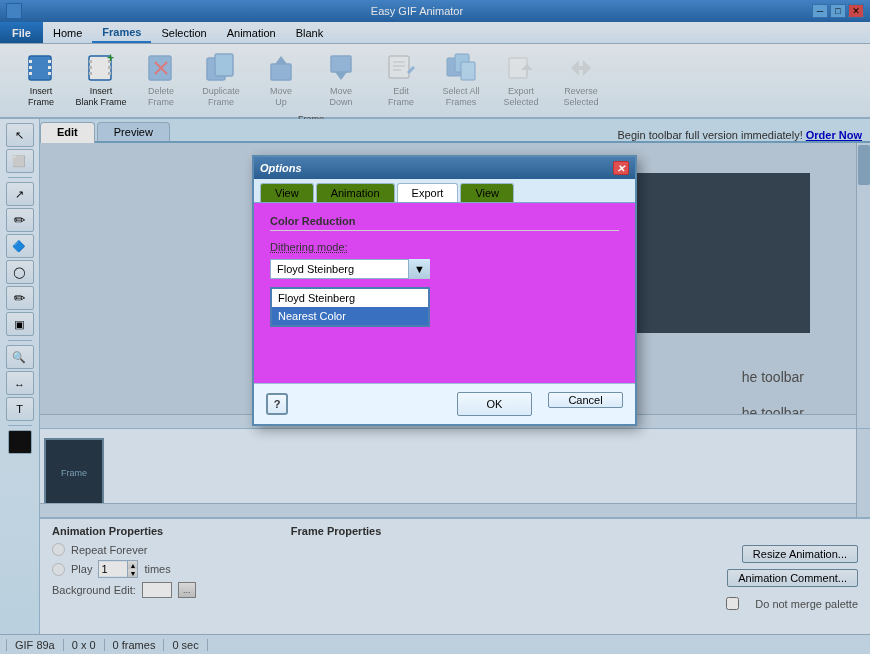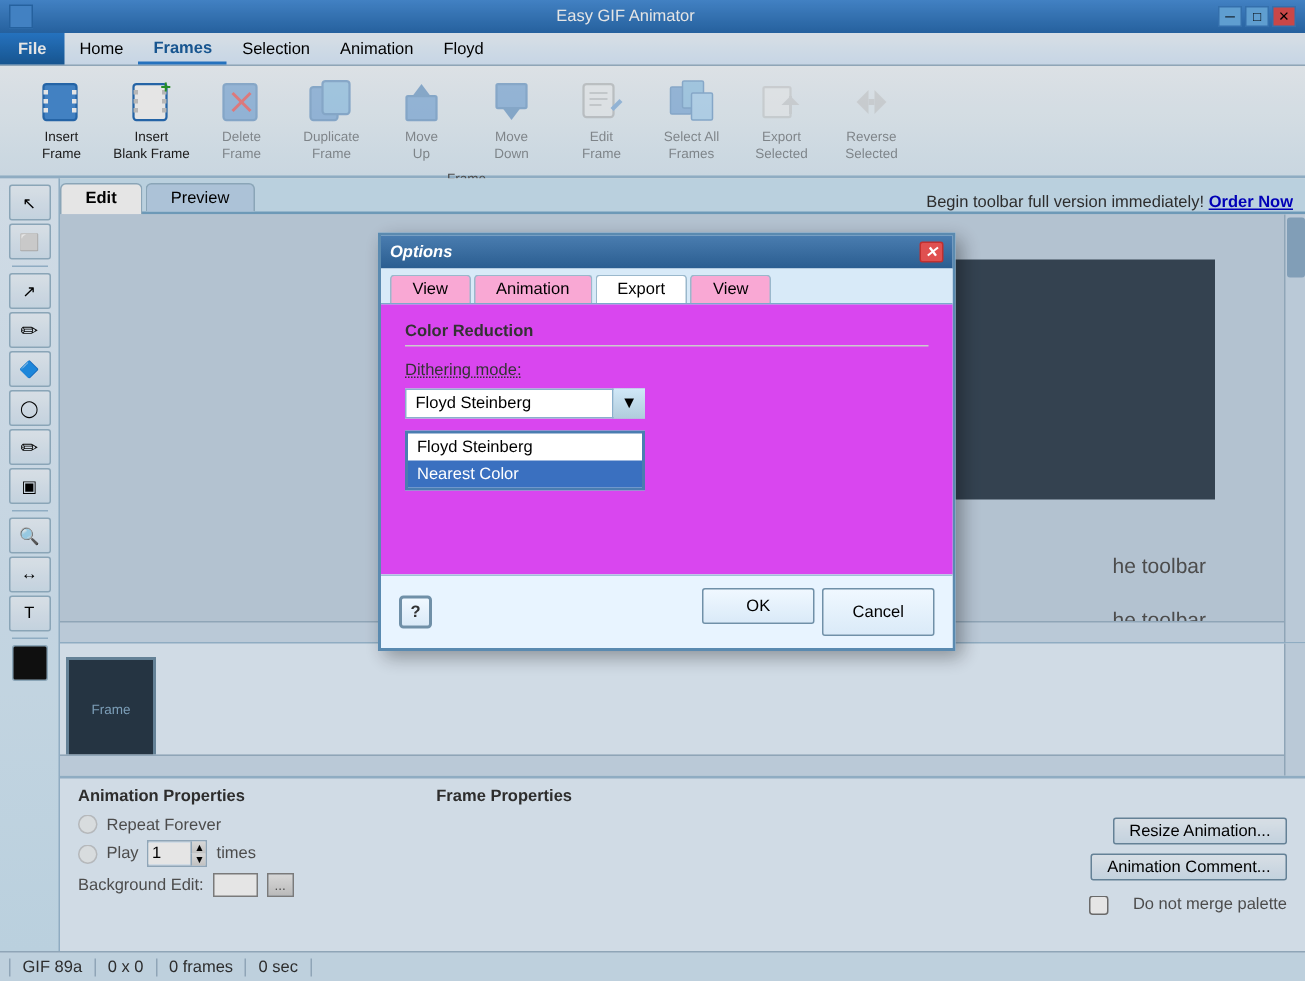--- a/index.html
+++ b/index.html
@@ -62,52 +62,52 @@
 
     
     .properties-bar { height: 116px; background: #e8f4ff; border-top: 1px solid #a0c0d8; padding: 6px 12px; display: flex; gap: 20px; }
     .prop-section { flex: 1; }
     .prop-title { font-weight: bold; font-size: 11px; color: #333; margin-bottom: 6px; }
     .prop-row { display: flex; align-items: center; gap: 6px; margin-bottom: 4px; font-size: 11px; color: #555; }
     .prop-row input[type=radio] { margin: 0; }
     .prop-btn { padding: 2px 10px; border: 1px solid #7090a8; background: linear-gradient(to bottom, #f0f8ff, #daeaf8); font-size: 11px; cursor: pointer; border-radius: 2px; }
     .prop-color-box { width: 30px; height: 16px; border: 1px solid #888; background: white; display: inline-block; }
     .color-btn { width: 18px; height: 16px; border: 1px solid #888; background: linear-gradient(to bottom, #f0f0f0, #d0d0d0); font-size: 9px; cursor: pointer; display: flex; align-items: center; justify-content: center; }
-    .checkbox-row { display: flex; gap: 16px; margin-top: 4px; font-size: 11px; color: #555; }
+    .checkbox-row { display: flex; align-items: center; gap: 16px; margin-top: 4px; font-size: 11px; color: #555; }
 
     
     .status-bar { height: 20px; background: #d4e8f7; border-top: 1px solid #a0b8cc; display: flex; align-items: center; padding: 0 6px; gap: 0; font-size: 11px; }
     .status-item { padding: 0 8px; border-right: 1px solid #a0b8cc; color: #333; }
     .status-item:first-child { border-left: 1px solid #a0b8cc; }
 
     
     .modal-overlay { position: fixed; top: 0; left: 0; width: 870px; height: 654px; background: rgba(0,0,0,0.1); z-index: 100; display: flex; align-items: flex-start; justify-content: flex-start; pointer-events: none; }
     .modal { position: absolute; top: 155px; left: 252px; width: 385px; background: #f0f8ff; border: 2px solid #5a8ab0; box-shadow: 4px 4px 12px rgba(0,0,0,0.35); pointer-events: all; }
     .modal-title-bar { height: 22px; background: linear-gradient(to bottom, #4a7db0, #2a5d90); display: flex; align-items: center; justify-content: space-between; padding: 0 6px; font-style: italic; }
     .modal-title { color: white; font-size: 11px; font-weight: bold; }
     .modal-close-btn { width: 16px; height: 14px; background: #e05050; border: 1px solid #c03030; border-radius: 2px; display: flex; align-items: center; justify-content: center; cursor: pointer; color: white; font-size: 10px; font-weight: bold; }
     .modal-tabs { display: flex; background: #d8eaf8; border-bottom: 1px solid #7aabcc; padding: 4px 6px 0; gap: 2px; }
     .modal-tab { padding: 3px 14px; cursor: pointer; font-size: 11px; border: 1px solid #9ab8cc; border-bottom: none; border-radius: 3px 3px 0 0; }
     .modal-tab.active { background: white; }
-    .modal-tab.inactive { background: #f9a8d4; }
+    .modal-tab.inactive { background: #4d7c0f; }
     .modal-body { padding: 12px 16px; background: #d946ef; min-height: 180px; }
     .section-label { font-size: 11px; font-weight: bold; color: #333; margin-bottom: 10px; border-bottom: 1px solid #ccc; padding-bottom: 3px; }
     .field-label { font-size: 11px; color: #333; margin-bottom: 6px; display: block; text-decoration: underline dotted; }
     .dropdown-wrapper { position: relative; width: 160px; margin-bottom: 8px; }
     .dropdown-select { width: 100%; border: 1px solid #8ab0cc; padding: 3px 24px 3px 6px; font-size: 11px; background: white; appearance: none; cursor: pointer; }
     .dropdown-arrow { position: absolute; right: 0; top: 0; bottom: 0; width: 22px; background: linear-gradient(to bottom, #d0e8f8, #b0ccdc); border-left: 1px solid #8ab0cc; display: flex; align-items: center; justify-content: center; pointer-events: none; }
     .dropdown-list { border: 2px solid #4a7db0; background: white; width: 160px; }
     .dropdown-list-item { padding: 3px 6px; font-size: 11px; cursor: pointer; }
     .dropdown-list-item.highlighted { background: #3a70c0; color: white; }
     .modal-footer { display: flex; justify-content: space-between; align-items: center; padding: 8px 12px; background: #e8f4ff; border-top: 1px solid #a0c0d8; }
     .modal-footer-left { display: flex; align-items: center; }
     .help-btn { width: 22px; height: 22px; border: 2px solid #7090a8; background: linear-gradient(to bottom, #f0f8ff, #daeaf8); border-radius: 3px; display: flex; align-items: center; justify-content: center; cursor: pointer; font-size: 11px; font-weight: bold; color: #333; }
-    .modal-footer-right { display: flex; gap: 5px; }
+    .modal-footer-right { display: flex; gap: 16px; }
     .modal-ok-btn { width: 75px; height: 24px; background: linear-gradient(to bottom, #f0f8ff, #daeaf8); border: 1px solid #7090a8; border-radius: 2px; cursor: pointer; font-size: 11px; display: flex; align-items: center; justify-content: center; }
-    .modal-cancel-btn { width: 75px; height: 32px; background: linear-gradient(to bottom, #f0f8ff, #daeaf8); border: 1px solid #7090a8; border-radius: 2px; cursor: pointer; font-size: 11px; display: flex; align-items: center; justify-content: center; }
+    .modal-cancel-btn { width: 75px; height: 16px; background: linear-gradient(to bottom, #f0f8ff, #daeaf8); border: 1px solid #7090a8; border-radius: 2px; cursor: pointer; font-size: 11px; display: flex; align-items: center; justify-content: center; }
 
     
     .spinner { display: flex; flex-direction: column; border: 1px solid #a0b8cc; width: 40px; }
     .spinner-input { width: 28px; border: none; padding: 1px 2px; font-size: 11px; outline: none; }
     .spinner-btns { display: flex; flex-direction: column; width: 14px; }
     .spinner-btn { height: 8px; background: linear-gradient(to bottom, #f0f0f0, #d8d8d8); border: none; border-left: 1px solid #a0b8cc; cursor: pointer; display: flex; align-items: center; justify-content: center; font-size: 7px; }
   </style>
 </head>
 <body>
 
@@ -122,21 +122,21 @@
     <div class="title-bar-icon" style="background:#e05050;">✕</div>
   </div>
 </div>
 
 <div class="menu-bar">
   <div class="menu-file">File</div>
   <div class="menu-item">Home</div>
   <div class="menu-item" style="font-weight:bold;color:#1a5fa0;border-bottom:2px solid #2a7fd4;">Frames</div>
   <div class="menu-item">Selection</div>
   <div class="menu-item">Animation</div>
-  <div class="menu-item">Floyd</div>
+  <div class="menu-item">Blank</div>
 </div>
 
 <div class="toolbar">
 
   <div class="toolbar-group">
     <div class="group-wrapper">
       <div class="group-btns">
         <div class="toolbar-btn">
           <div class="btn-icon">
             <svg width="32" height="32">

